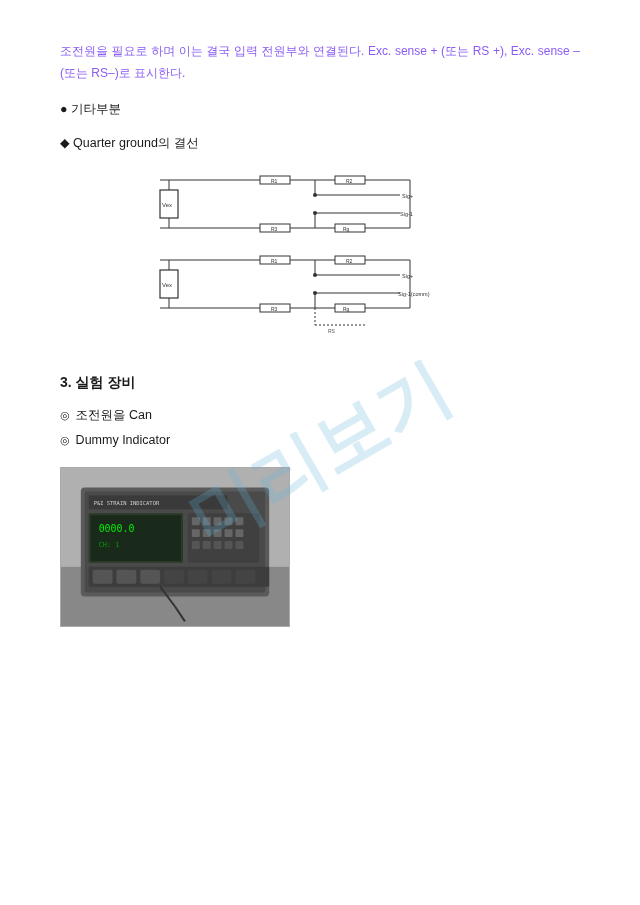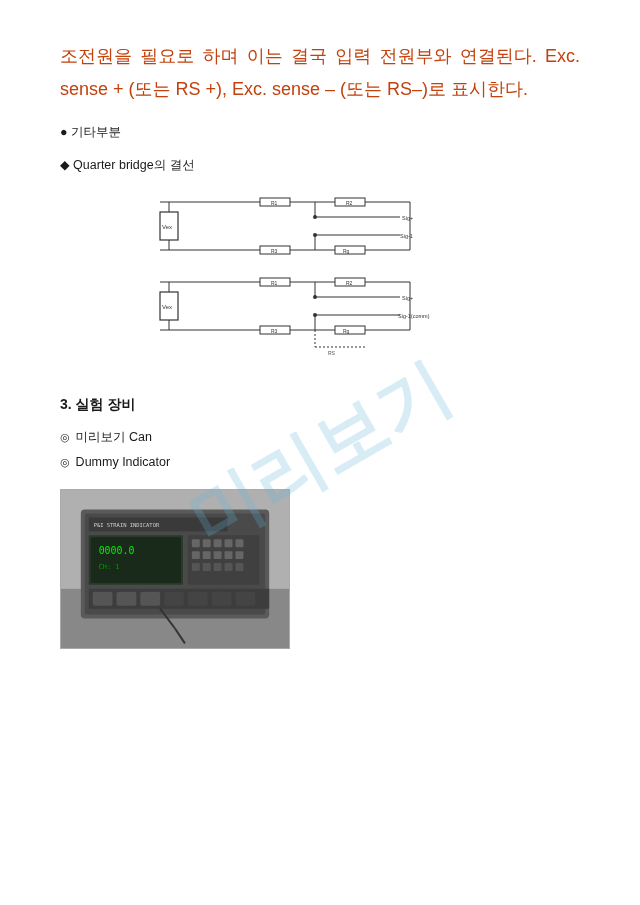--- a/index.html
+++ b/index.html
@@ -39,23 +39,23 @@
       z-index: 10;
       font-family: '맑은 고딕', sans-serif;
     }
 
     .content {
       position: relative;
       z-index: 1;
     }
 
     p {
-      font-size: 18px;
+      font-size: 12px;
       line-height: 1.85;
-      color: #c2410c;
+      color: #8b5cf6;
       margin-bottom: 8px;
       text-align: justify;
     }
 
     .bullet-section {
       margin-bottom: 10px;
       text-align: center;
     }
 
     .bullet-line {
@@ -142,21 +142,21 @@
 
     <p class="paragraph-spacing">조전원을 필요로 하며 이는 결국 입력 전원부와 연결된다. Exc. sense + (또는 RS +), Exc. sense – (또는 RS–)로 표시한다.</p>
 
     <div class="bullet-section">
       <div class="bullet-line">
         <span>● 기타부분</span>
       </div>
     </div>
 
 
-    <div class="diamond-header">◆ Quarter bridge의 결선</div>
+    <div class="diamond-header">◆ Quarter ground의 결선</div>
 
     <div class="circuit-diagram-container">
       <div class="circuit-svg-wrapper">
         <svg viewBox="0 0 340 180" xmlns="http://www.w3.org/2000/svg" width="340" height="180">
 
           <rect x="10" y="20" width="18" height="28" fill="none" stroke="#333" stroke-width="1.2"></rect>
           <line x1="19" y1="20" x2="19" y2="10" stroke="#333" stroke-width="1"></line>
           <line x1="19" y1="48" x2="19" y2="58" stroke="#333" stroke-width="1"></line>
           <line x1="10" y1="10" x2="90" y2="10" stroke="#333" stroke-width="1"></line>
           <line x1="10" y1="58" x2="90" y2="58" stroke="#333" stroke-width="1"></line>
@@ -240,21 +240,21 @@
         </svg>
       </div>
     </div>
 
 
     <div class="section-heading">3. 실험 장비</div>
 
     <div class="equipment-list">
       <div class="equipment-item">
         <span class="circle-bullet">◎</span>
-        <span>미리보기 Can</span>
+        <span>조전원을 Can</span>
       </div>
       <div class="equipment-item">
         <span class="circle-bullet">◎</span>
         <span>Dummy Indicator</span>
       </div>
     </div>
 
     <div class="photo-container">
       <div class="photo-box">
 

